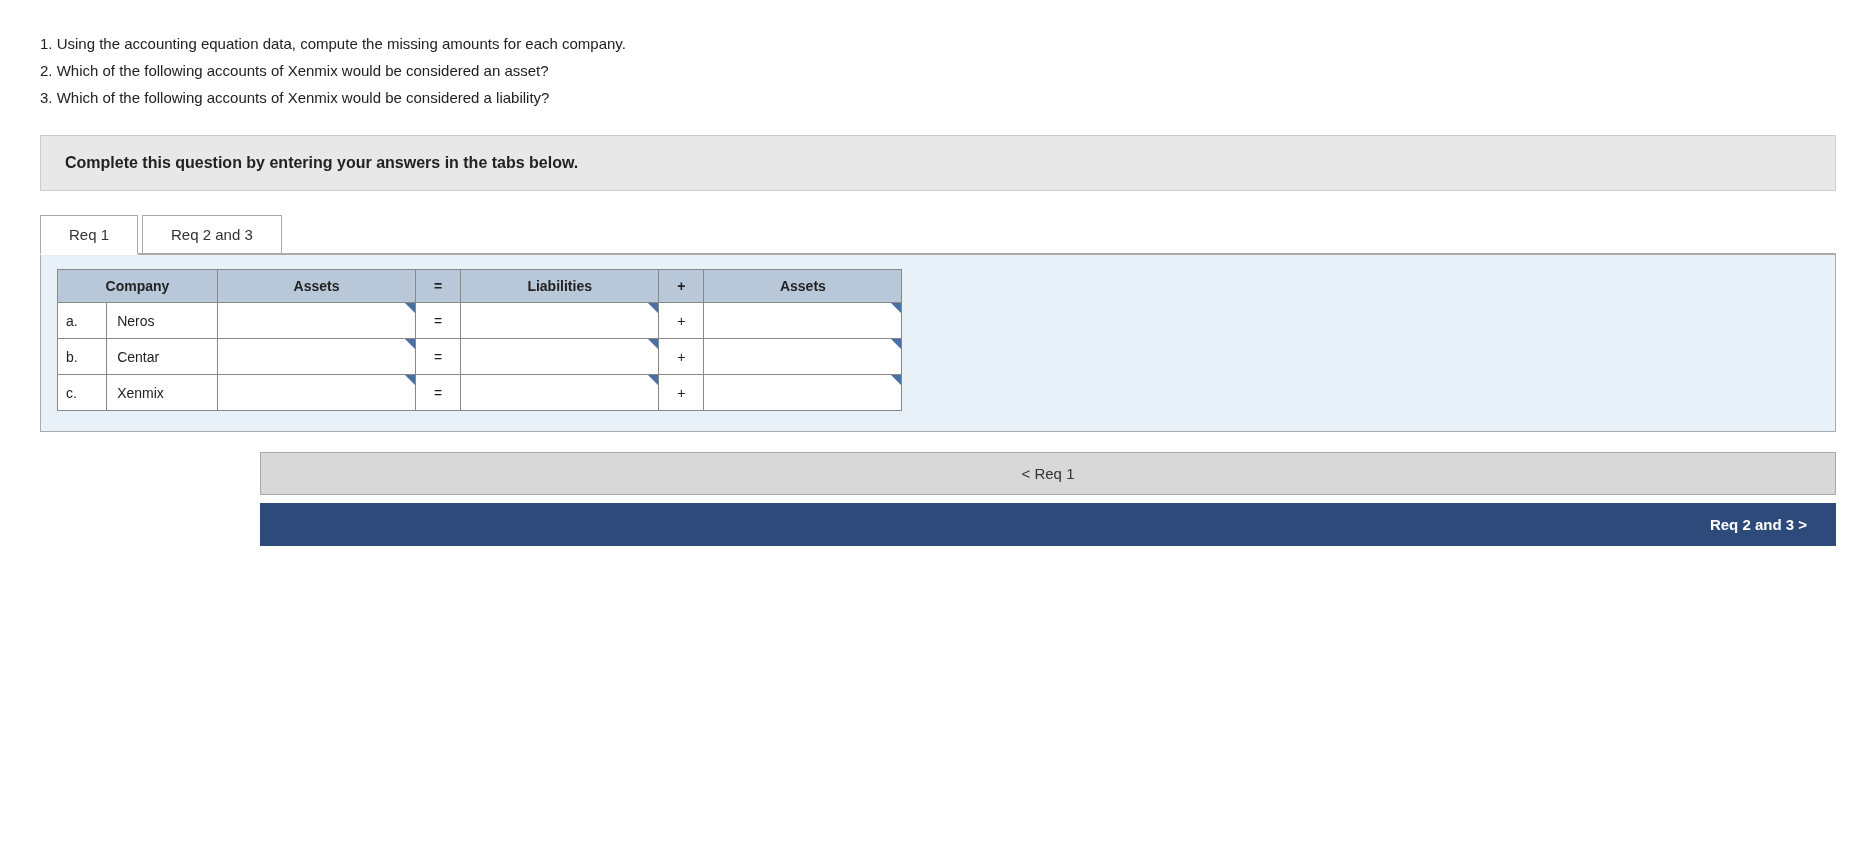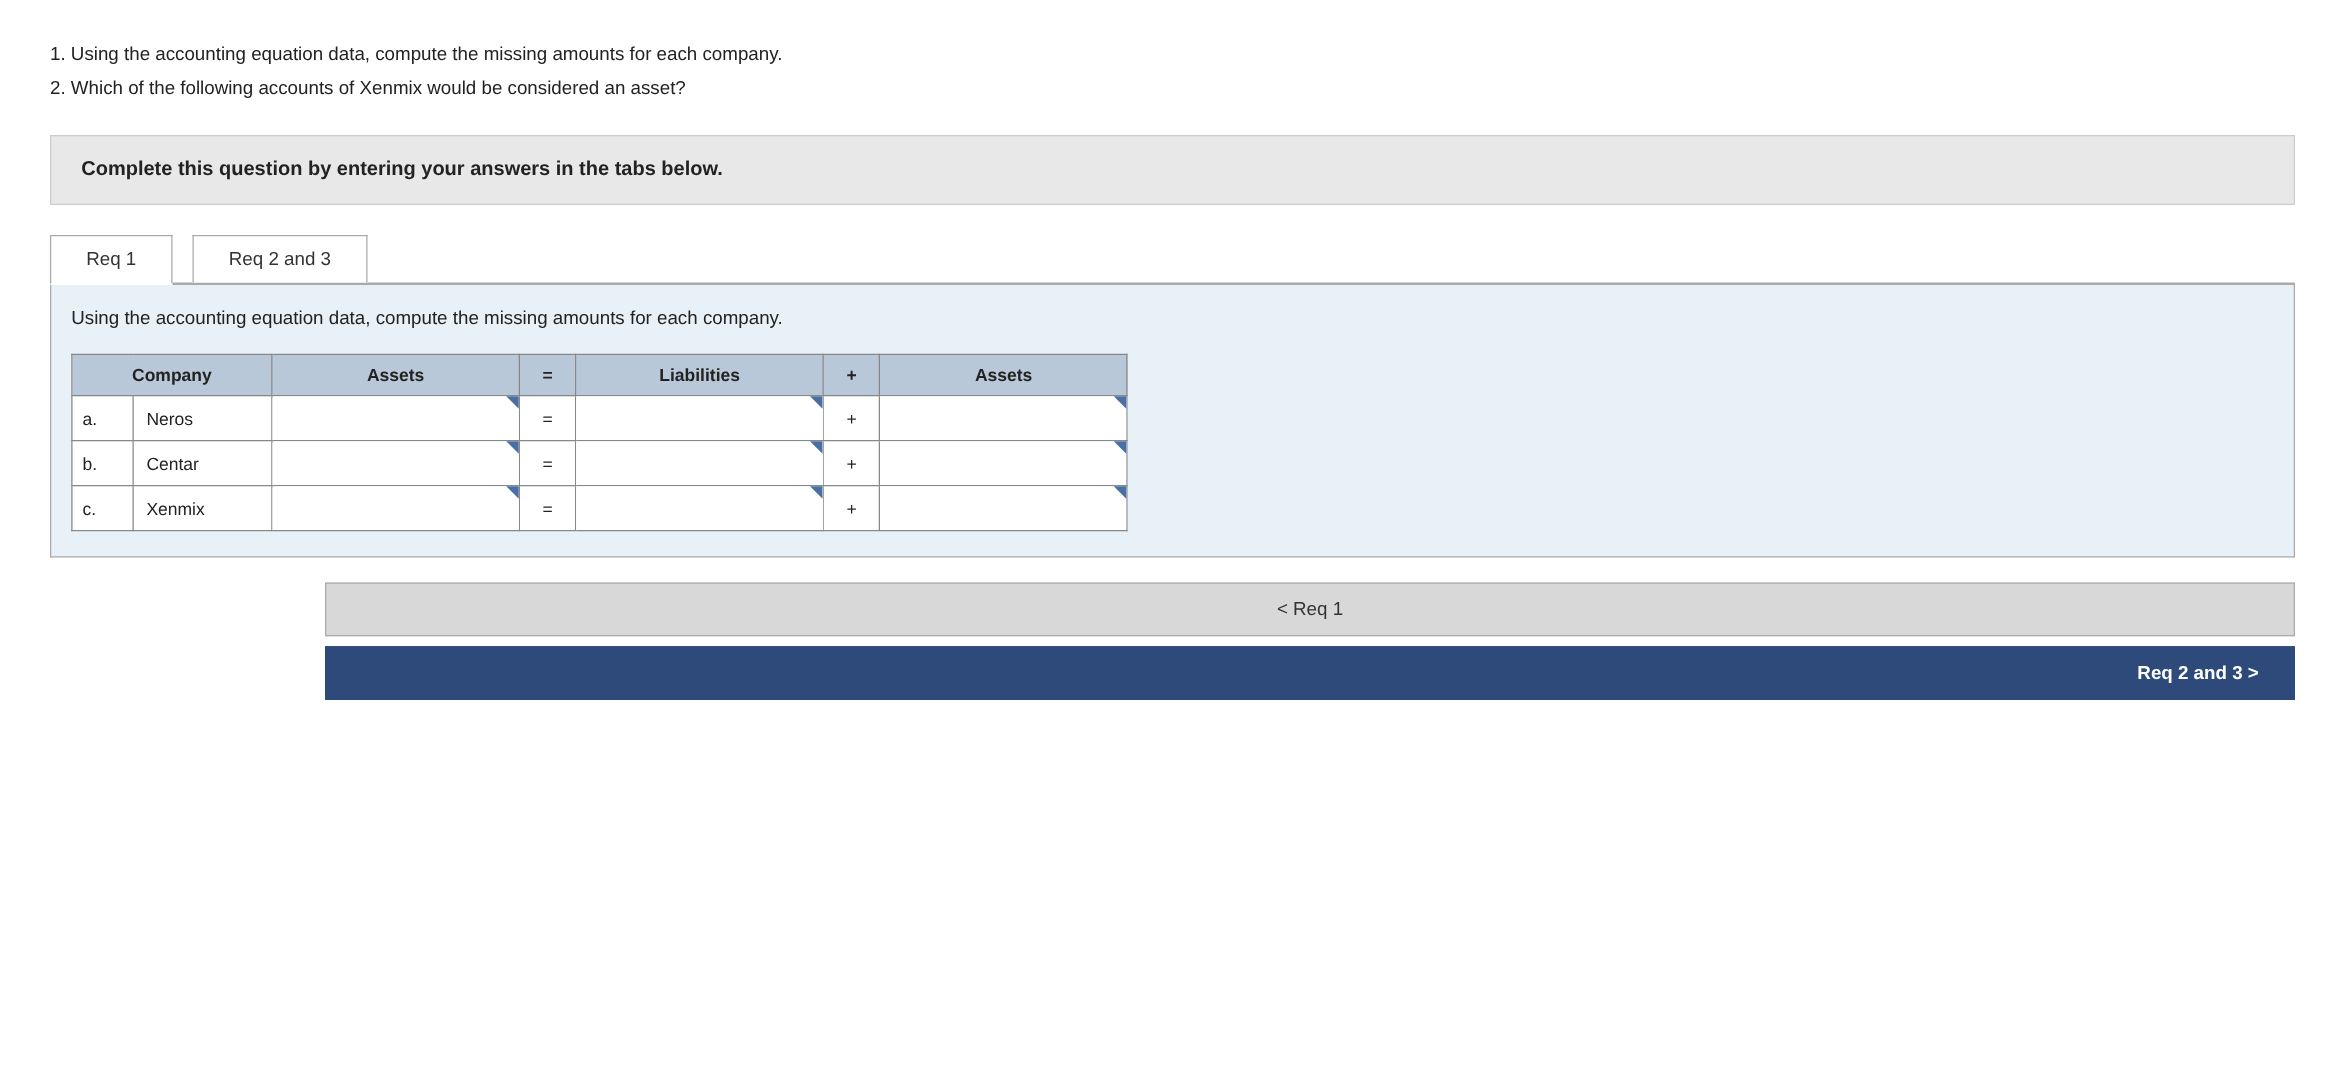--- a/index.html
+++ b/index.html
@@ -36,21 +36,21 @@
       font-size: 16px;
     }
 
     .tabs-container {
       margin-bottom: 0;
     }
 
     .tabs-row {
       display: flex;
       align-items: flex-end;
-      gap: 12px;
+      gap: 0;
       border-bottom: 2px solid #aaa;
       margin-bottom: 0;
     }
 
     .tab {
       padding: 10px 28px;
       border: 1px solid #aaa;
       border-bottom: none;
       background: #fff;
       cursor: pointer;
@@ -222,38 +222,38 @@
       border: 1px solid #2d4a7a;
       text-align: right;
     }
   </style>
 </head>
 <body>
 
 <div class="instructions">
   <p>1. Using the accounting equation data, compute the missing amounts for each company.</p>
   <p>2. Which of the following accounts of Xenmix would be considered an asset?</p>
+  <p>3. Which of the following accounts of Xenmix would be considered a liability?</p>
 </div>
 
 <div class="complete-box">
   <span>Complete this question by entering your answers in the tabs below.</span>
 </div>
 
 <div class="tabs-container">
   <div class="tabs-row">
     <div class="tab active">
       <span>Req 1</span>
     </div>
     <div class="tab">
       <span>Req 2 and 3</span>
     </div>
   </div>
 
   <div class="tab-content">
-    <p class="tab-description">Using the accounting equation data, compute the missing amounts for each company.</p>
 
     <table class="accounting-table">
       <thead>
         <tr>
           <th class="company-col" colspan="2">
             <span>Company</span>
           </th>
           <th class="assets-col">
             <span>Assets</span>
           </th>

